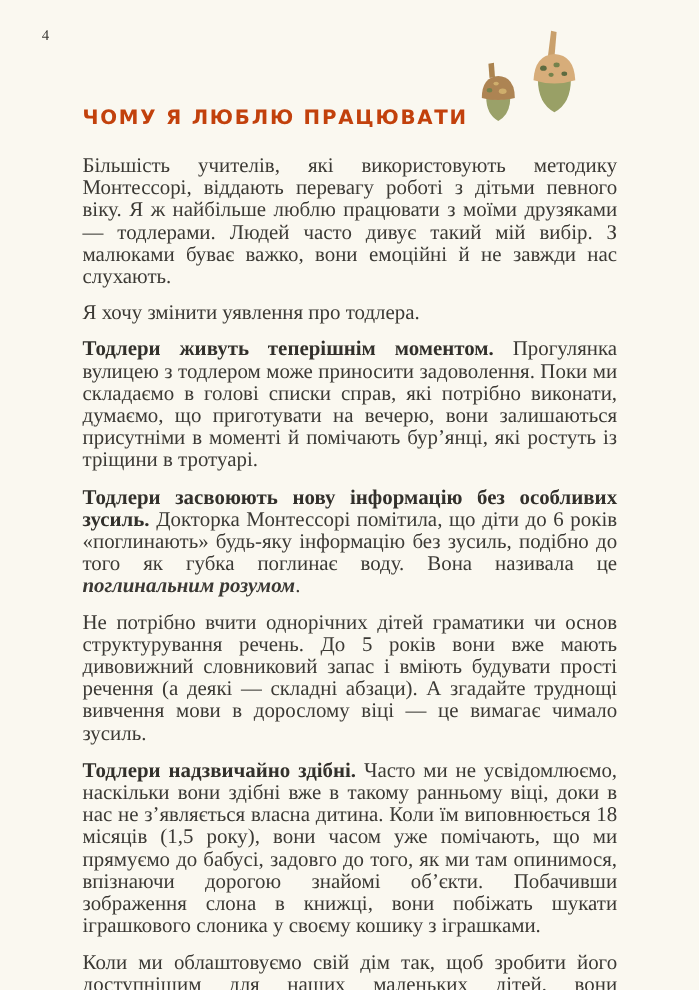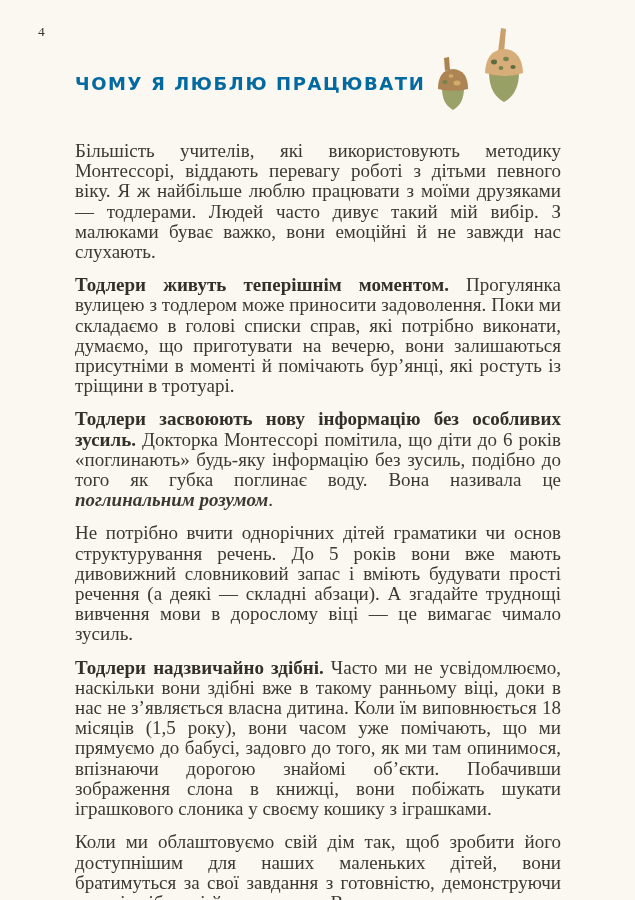--- a/index.html
+++ b/index.html
@@ -17,27 +17,27 @@
   .page-number {
     position: absolute;
     left: 38px;
     top: 24px;
     font-size: 13.5px;
     color: #3a3833;
   }
   .chapter-title {
     position: absolute;
     left: 75px;
-    top: 56px;
+    top: 80px;
     font-family: "DejaVu Sans", sans-serif;
     font-weight: bold;
     font-size: 18px;
     line-height: 32px;
     letter-spacing: 1.6px;
-    color: #0369a1;
+    color: #c2410c;
   }
   .acorns {
     position: absolute;
     left: 430px;
     top: 22px;
     width: 100px;
     height: 88px;
   }
   .body-copy {
     position: absolute;
@@ -84,18 +84,19 @@
   <path d="M59,50 Q59,72 74,80 Q89,72 89,50 Q74,56 59,50 Z" fill="#99a066"></path>
   <path d="M55,51 Q56,28 74,27 Q92,28 93,51 Q74,57 55,51 Z" fill="#d7ad7a"></path>
   <ellipse cx="64" cy="40" rx="3" ry="2.4" fill="#5d6b40"></ellipse>
   <ellipse cx="76" cy="37" rx="2.8" ry="2.2" fill="#74824c"></ellipse>
   <ellipse cx="83" cy="45" rx="2.6" ry="2" fill="#5d6b40"></ellipse>
   <ellipse cx="71" cy="46" rx="2.4" ry="1.9" fill="#74824c"></ellipse>
 </svg>
 
 <div class="body-copy">
   <p><span>Більшість учителів, які використовують методику Монтессорі, віддають перевагу роботі з дітьми певного віку. Я ж найбільше люблю працювати з моїми друзяками — тодлерами. Людей часто дивує такий мій вибір. З малюками буває важко, вони емоційні й не завжди нас слухають.</span></p>
+  <p><span>Я хочу змінити уявлення про тодлера.</span></p>
   <p><span class="lead">Тодлери живуть теперішнім моментом.</span><span> Прогулянка вулицею з тодлером може приносити задоволення. Поки ми складаємо в голові списки справ, які потрібно виконати, думаємо, що приготувати на вечерю, вони залишаються присутніми в моменті й помічають бур’янці, які ростуть із тріщини в тротуарі.</span></p>
   <p><span class="lead">Тодлери засвоюють нову інформацію без особливих зусиль.</span><span> Докторка Монтессорі помітила, що діти до 6 років «поглинають» будь-яку інформацію без зусиль, подібно до того як губка поглинає воду. Вона називала це </span><span class="emphasis">поглинальним розумом</span><span>.</span></p>
   <p><span>Не потрібно вчити однорічних дітей граматики чи основ структурування речень. До 5 років вони вже мають дивовижний словниковий запас і вміють будувати прості речення (а деякі — складні абзаци). А згадайте труднощі вивчення мови в дорослому віці — це вимагає чимало зусиль.</span></p>
   <p><span class="lead">Тодлери надзвичайно здібні.</span><span> Часто ми не усвідомлюємо, наскільки вони здібні вже в такому ранньому віці, доки в нас не з’являється власна дитина. Коли їм виповнюється 18 місяців (1,5 року), вони часом уже помічають, що ми прямуємо до бабусі, задовго до того, як ми там опинимося, впізнаючи дорогою знайомі об’єкти. Побачивши зображення слона в книжці, вони побіжать шукати іграшкового слоника у своєму кошику з іграшками.</span></p>
   <p><span>Коли ми облаштовуємо свій дім так, щоб зробити його доступнішим для наших маленьких дітей, вони братимуться за свої завдання з готовністю, демонструючи власні здібності й захоплення. Вони витиратимуть розлиту рідину, приноситимуть підгузок для немовляти, викидатимуть сміття в кошик для сміття, допомагатимуть нам готувати їжу й полюблять нарешті одягатися самостійно.</span></p>
 </div>
 
 </body></html>

